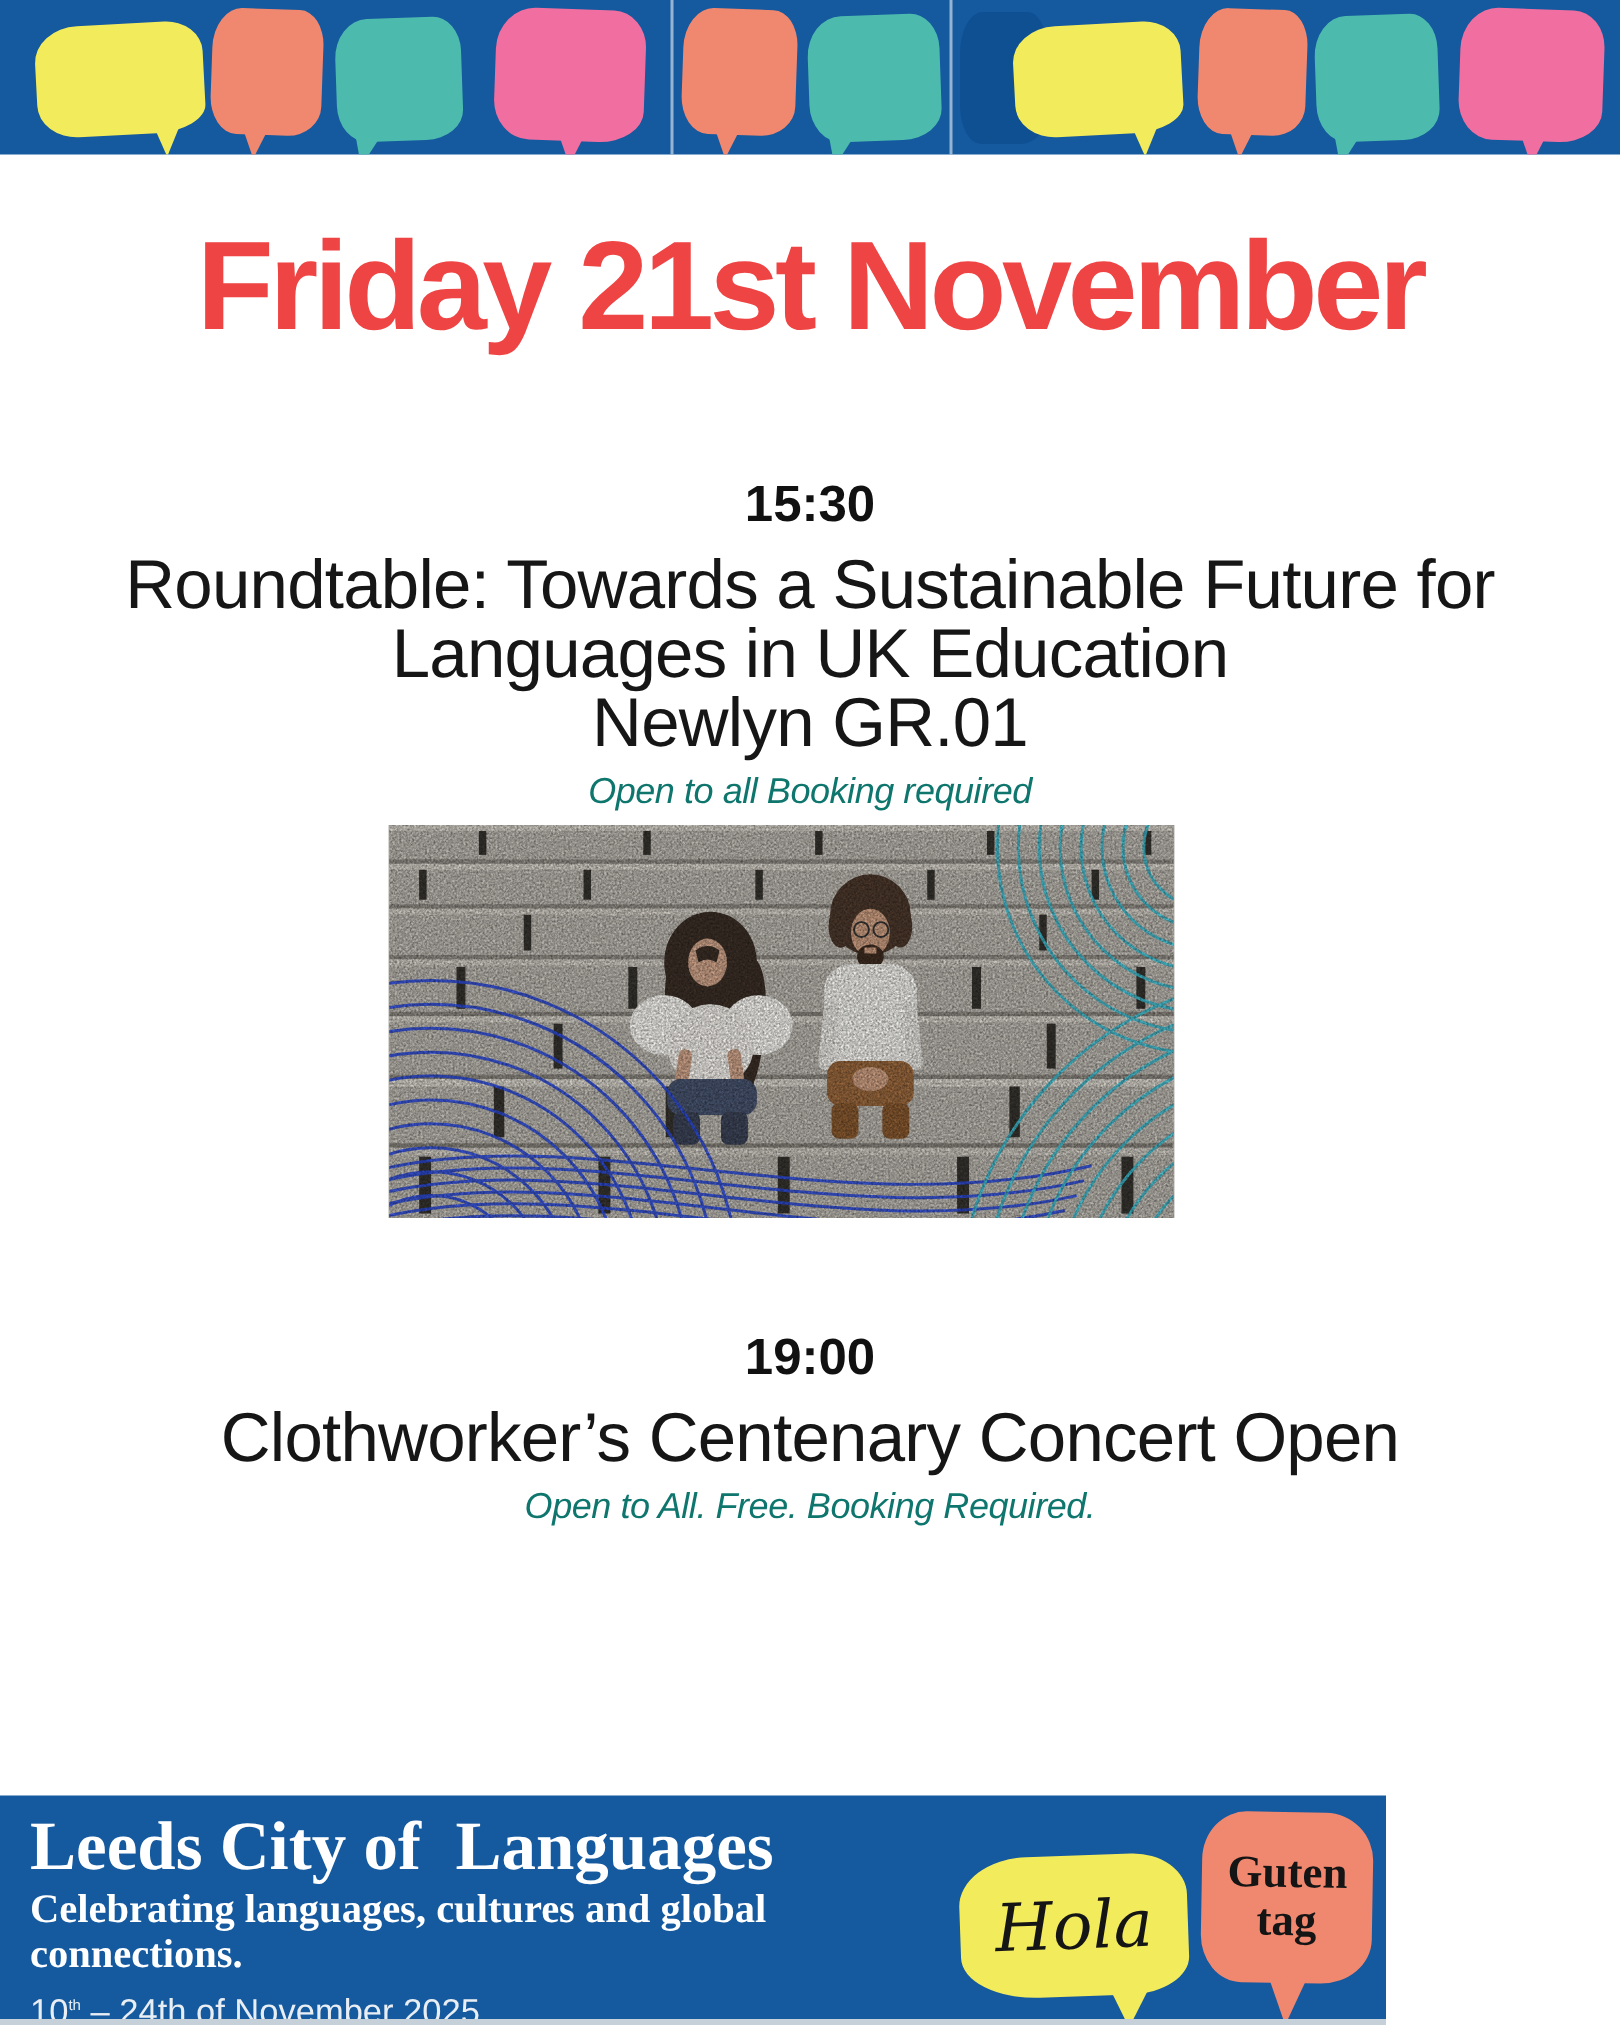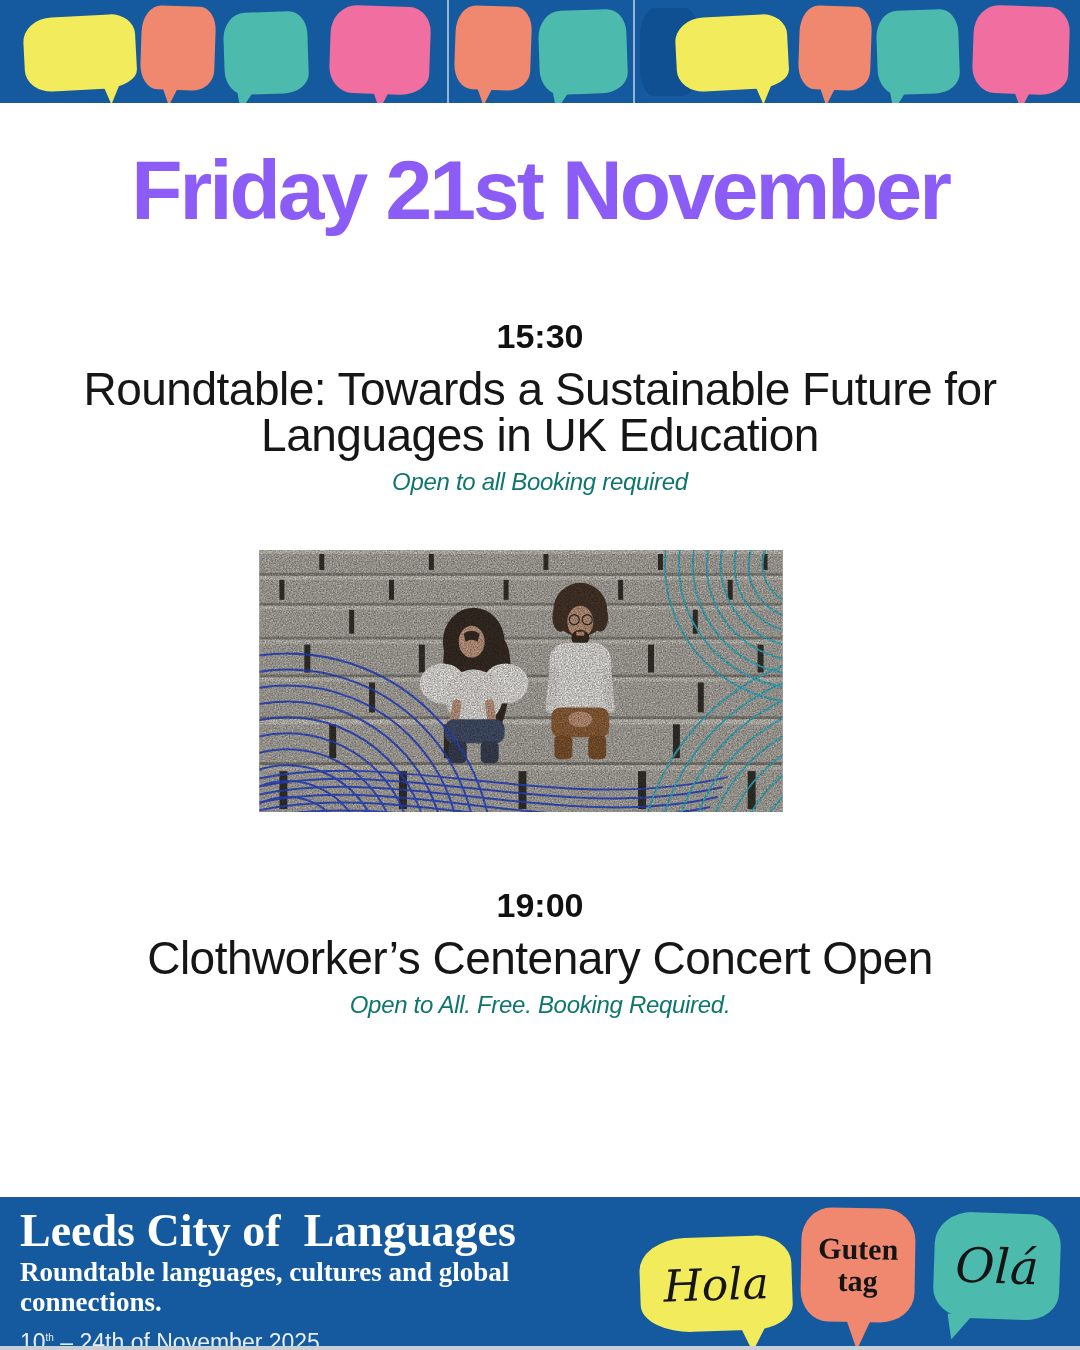--- a/index.html
+++ b/index.html
@@ -38,41 +38,41 @@
   .bub.no-tail::after{display:none;}
   .fill-y{background:var(--bubble-yellow);}
   .fill-c{background:var(--bubble-coral);}
   .fill-t{background:var(--bubble-teal);}
   .fill-p{background:var(--bubble-pink);}
   .fill-n{background:var(--bubble-navy);}
 
   
   .page-title{
     position:absolute;left:0;top:148px;width:1080px;text-align:center;
-    font-size:84px;font-weight:700;letter-spacing:-3px;line-height:1;color:#8b5cf6;
+    font-size:84px;font-weight:700;letter-spacing:-3px;line-height:1;color:#ef4444;
   }
 
   
   .event{position:absolute;left:40px;width:1000px;text-align:center;}
   .event-1{top:317px;}
   .event-2{top:886px;text-align:center;}
   .event-time{font-size:34px;font-weight:700;margin-bottom:10px;letter-spacing:0;}
   .event-title,.event-location{
     font-size:46px;font-weight:400;line-height:46px;letter-spacing:-0.5px;
     max-width:980px;margin:0 auto;color:#161616;
   }
   .event-note{font-size:24px;font-style:italic;margin-top:10px;color:#0f766e;letter-spacing:-0.3px;}
 
   
   .photo{position:absolute;left:259px;top:550px;width:524px;height:262px;overflow:hidden;background:#b5b1aa;}
   .photo svg{display:block;}
 
   
   .bottom-banner{
-    position:absolute;left:0;top:1197px;width:1080px;height:153px;
+    position:absolute;left:0;top:1197px;width:924px;height:153px;
     background:var(--banner-blue);color:var(--banner-text);overflow:hidden;
   }
   .footer-edge{position:absolute;left:0;bottom:0;width:100%;height:4px;background:#c6d0d9;}
   .footer-text{position:absolute;left:20px;top:11px;width:620px;}
   .footer-org{
     font-family:"Liberation Serif",serif;font-weight:700;font-size:46px;line-height:46px;
     white-space:pre-wrap;letter-spacing:0;
   }
   .footer-tagline{
     font-family:"Liberation Serif",serif;font-weight:700;font-size:27px;line-height:30px;margin-top:3px;
@@ -124,20 +124,21 @@
     <div class="bub fill-c tail-midleft" style="left:799px;top:6px;width:72px;height:84px;transform:rotate(2deg);"></div>
     <div class="bub fill-t tail-left" style="left:877px;top:10px;width:82px;height:84px;transform:rotate(-2deg);"></div>
     <div class="bub fill-p tail-center" style="left:973px;top:6px;width:96px;height:88px;transform:rotate(2deg);"></div>
   </div>
 
   <h1 class="page-title">Friday 21st November</h1>
 
   <section class="event event-1">
     <div class="event-time">15:30</div>
     <div class="event-title">Roundtable: Towards a Sustainable Future for Languages in UK Education</div>
+    <div class="event-location">Newlyn GR.01</div>
     <div class="event-note">Open to all Booking required</div>
   </section>
 
   <figure class="photo">
     <svg width="524" height="262" viewBox="0 0 525 263" xmlns="http://www.w3.org/2000/svg">
       <defs>
         <clipPath id="ph">
             <rect x="0" y="0" width="525" height="263"></rect>
           </clipPath>
         <filter id="grain" x="0" y="0" width="100%" height="100%">
@@ -279,21 +280,21 @@
 
   <section class="event event-2">
     <div class="event-time">19:00</div>
     <div class="event-location">Clothworker’s Centenary Concert Open</div>
     <div class="event-note">Open to All. Free. Booking Required.</div>
   </section>
 
   <footer class="bottom-banner">
     <div class="footer-text">
       <div class="footer-org">Leeds City of  Languages</div>
-      <div class="footer-tagline">Roundtable languages, cultures and global connections.</div>
+      <div class="footer-tagline">Celebrating languages, cultures and global connections.</div>
       <div class="footer-dates"><span>10</span><sup>th</sup><span> – 24th of November 2025</span></div>
 
     </div>
     <div class="footer-bub fb-hola">
         <span class="fb-label">Hola</span>
       </div>
     <div class="footer-bub fb-guten">
         <span class="fb-label">Guten tag</span>
       </div>
     <div class="footer-bub fb-ola">

